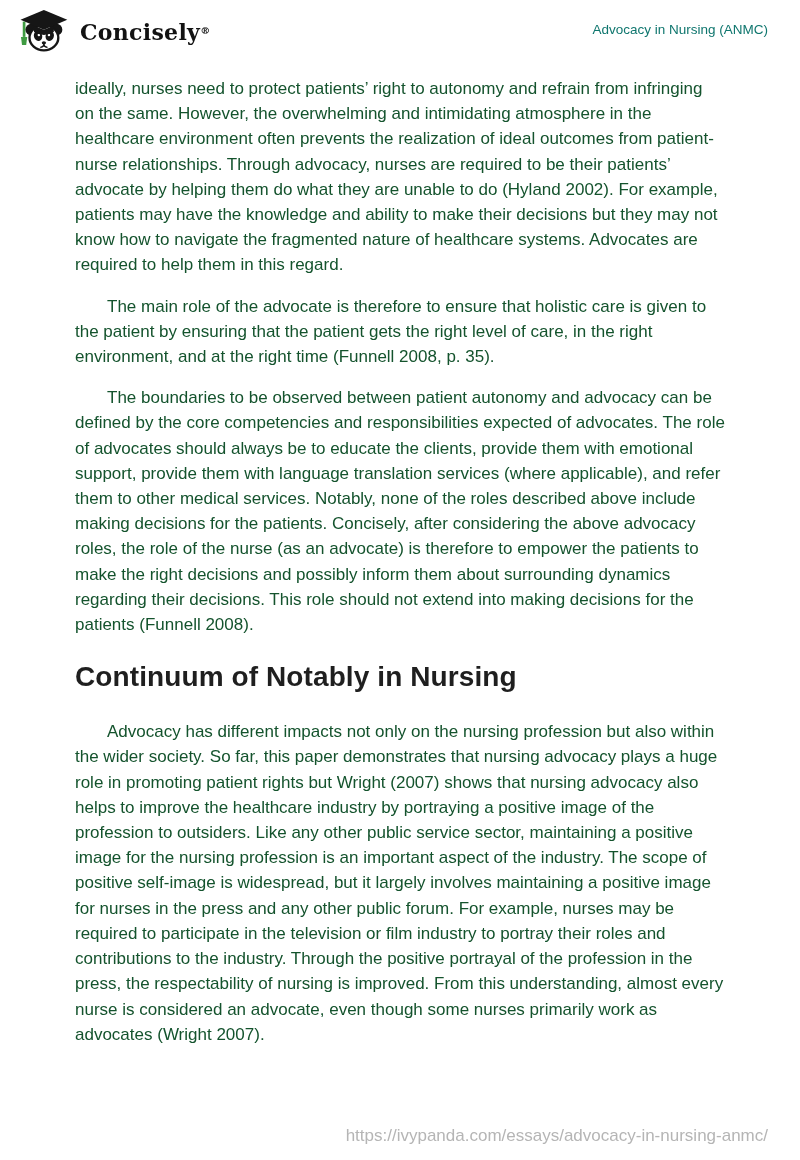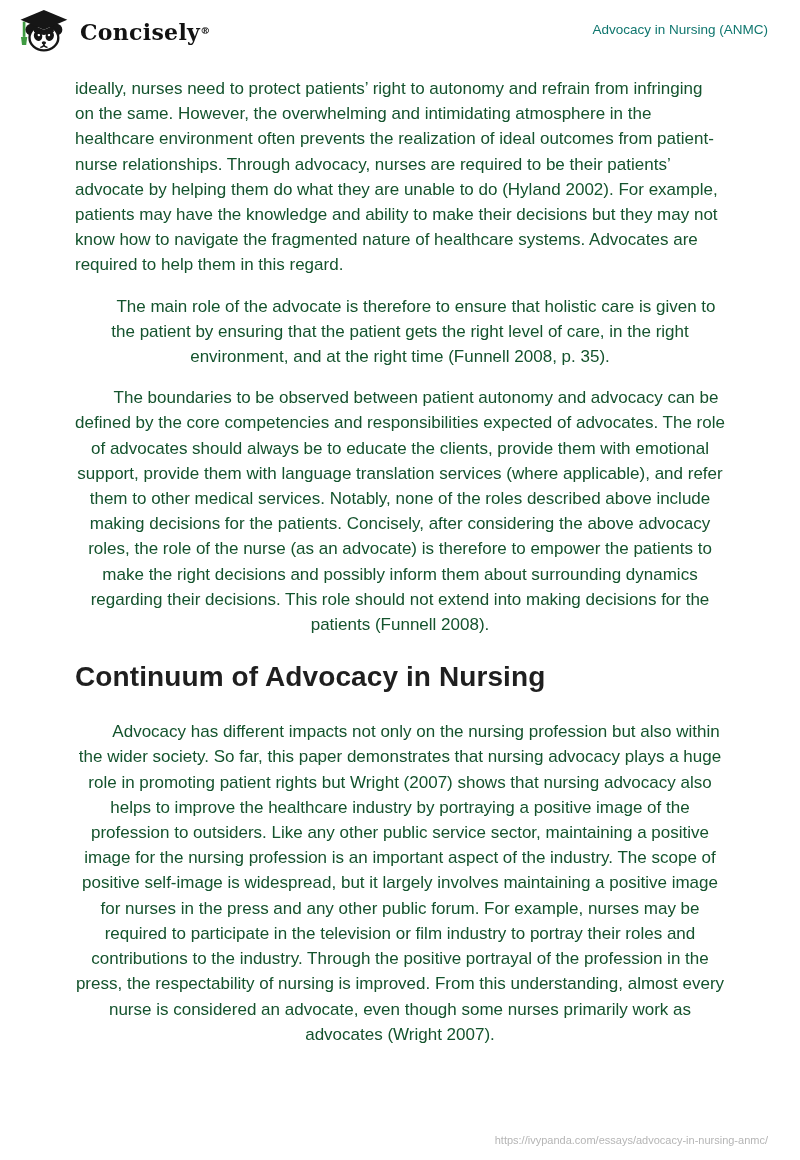--- a/index.html
+++ b/index.html
@@ -46,33 +46,33 @@
   }
   .content {
     padding: 14px 75px 0 75px;
   }
   p.para {
     font-size: 17px;
     line-height: 25.2px;
     margin-bottom: 16px;
     color: #14532d;
   }
-  p.para.indent { text-indent: 32px; text-align: center; }
+  p.para.indent { text-indent: 32px; }
   h2.section-heading {
     font-size: 28px;
     font-weight: bold;
     color: #1f1f1f;
     margin: 24px 0 26px 0;
     letter-spacing: 0.1px;
   }
   .page-footer {
     position: absolute;
     right: 32px;
     bottom: 14px;
-    font-size: 11px;
+    font-size: 17px;
     color: #b5b5b5;
   }
 </style>
 </head>
 <body>
 
 <header class="page-header">
   <div class="brand">
     <span class="logo-icon">
       <svg viewBox="0 0 60 52" width="54" height="47" aria-hidden="true">
@@ -93,19 +93,19 @@
     </span>
     <span><span class="brand-name">Concisely</span><sup class="reg-mark">®</sup></span>
   </div>
   <div class="doc-title">Advocacy in Nursing (ANMC)</div>
 </header>
 
 <main class="content">
   <p class="para">ideally, nurses need to protect patients’ right to autonomy and refrain from infringing on the same. However, the overwhelming and intimidating atmosphere in the healthcare environment often prevents the realization of ideal outcomes from patient-nurse relationships. Through advocacy, nurses are required to be their patients’ advocate by helping them do what they are unable to do (Hyland 2002). For example, patients may have the knowledge and ability to make their decisions but they may not know how to navigate the fragmented nature of healthcare systems. Advocates are required to help them in this regard.</p>
   <p class="para indent">The main role of the advocate is therefore to ensure that holistic care is given to the patient by ensuring that the patient gets the right level of care, in the right environment, and at the right time (Funnell 2008, p. 35).</p>
   <p class="para indent">The boundaries to be observed between patient autonomy and advocacy can be defined by the core competencies and responsibilities expected of advocates. The role of advocates should always be to educate the clients, provide them with emotional support, provide them with language translation services (where applicable), and refer them to other medical services. Notably, none of the roles described above include making decisions for the patients. Concisely, after considering the above advocacy roles, the role of the nurse (as an advocate) is therefore to empower the patients to make the right decisions and possibly inform them about surrounding dynamics regarding their decisions. This role should not extend into making decisions for the patients (Funnell 2008).</p>
-  <h2 class="section-heading">Continuum of Advocacy in Nursing</h2>
+  <h2 class="section-heading">Continuum of Notably in Nursing</h2>
   <p class="para indent">Advocacy has different impacts not only on the nursing profession but also within the wider society. So far, this paper demonstrates that nursing advocacy plays a huge role in promoting patient rights but Wright (2007) shows that nursing advocacy also helps to improve the healthcare industry by portraying a positive image of the profession to outsiders. Like any other public service sector, maintaining a positive image for the nursing profession is an important aspect of the industry. The scope of positive self-image is widespread, but it largely involves maintaining a positive image for nurses in the press and any other public forum. For example, nurses may be required to participate in the television or film industry to portray their roles and contributions to the industry. Through the positive portrayal of the profession in the press, the respectability of nursing is improved. From this understanding, almost every nurse is considered an advocate, even though some nurses primarily work as advocates (Wright 2007).</p>
 </main>
 
 <footer class="page-footer">
   <span>https://ivypanda.com/essays/advocacy-in-nursing-anmc/</span>
 </footer>
 
 </body></html>

